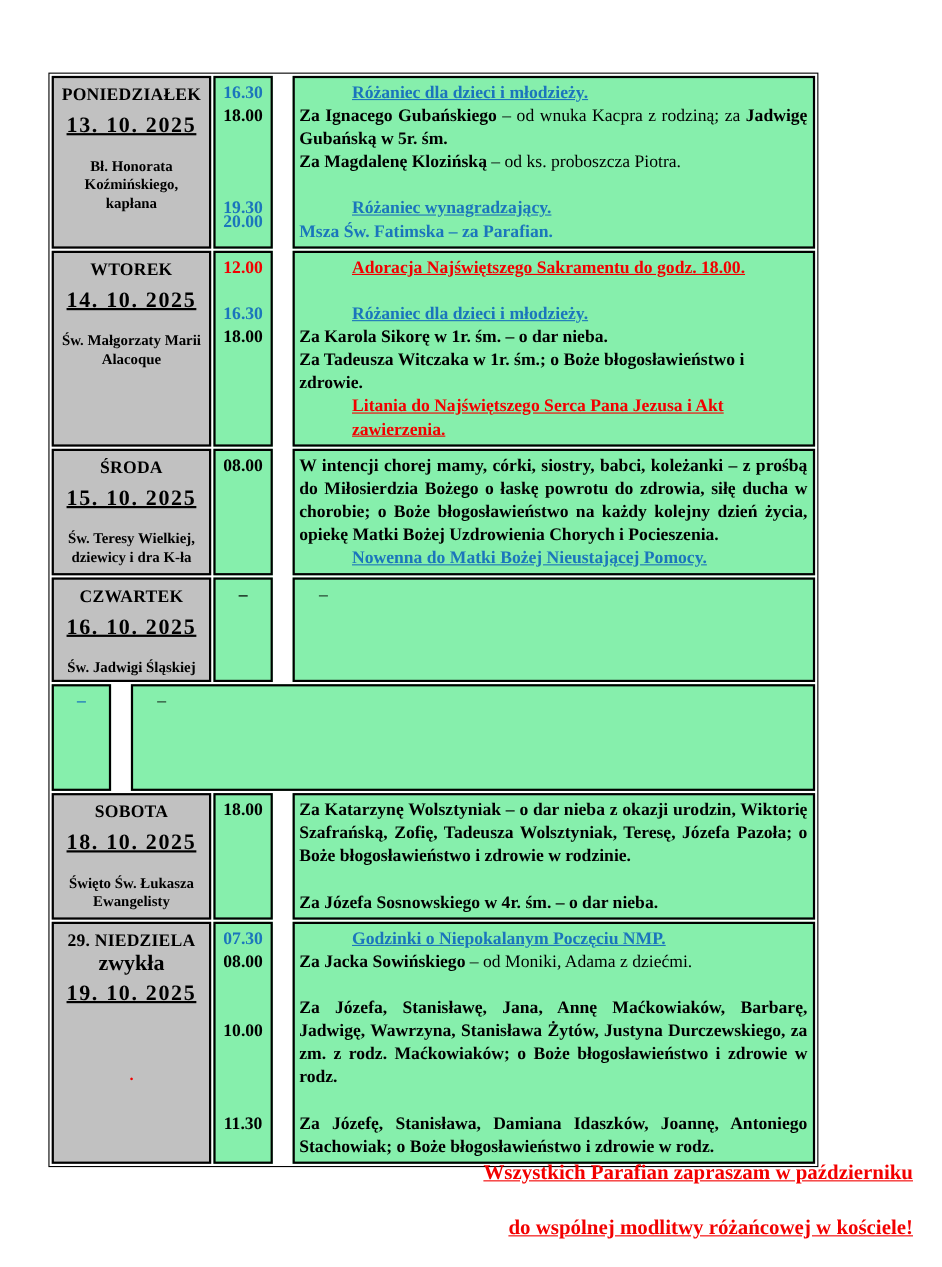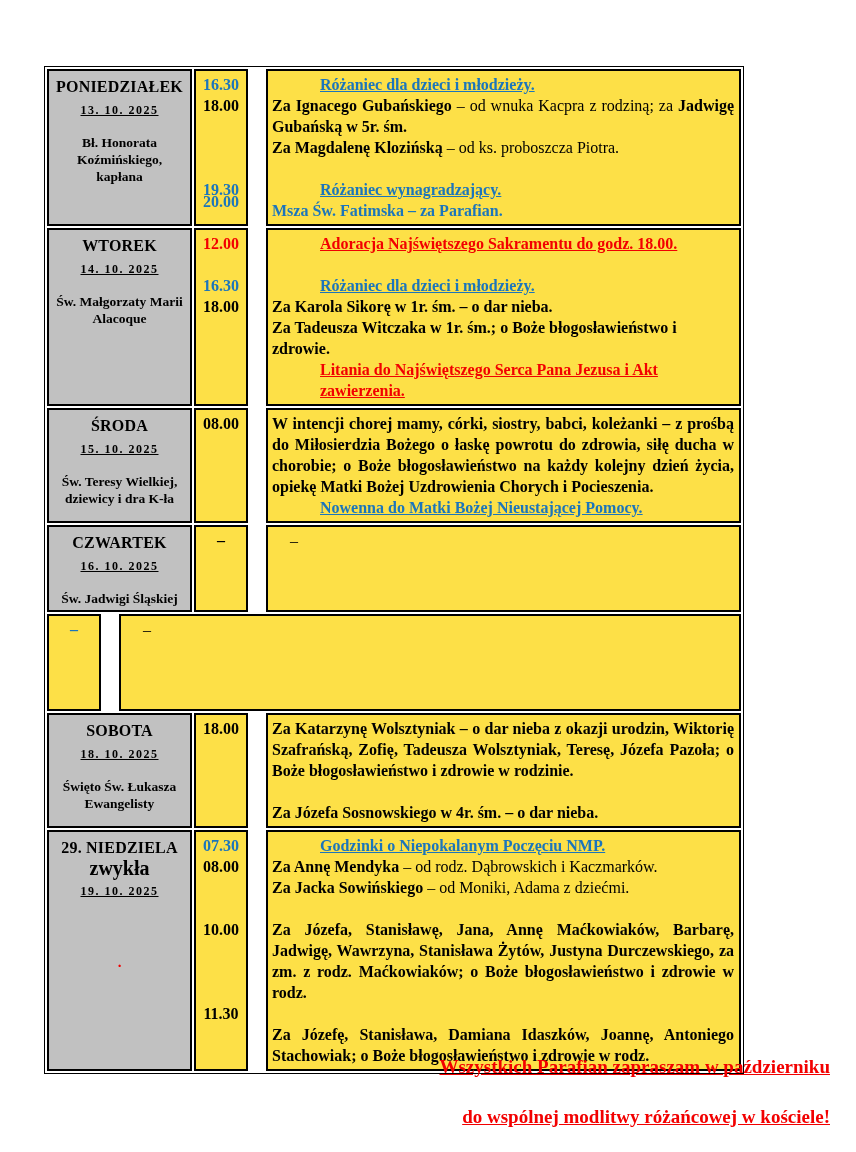--- a/index.html
+++ b/index.html
@@ -7,28 +7,28 @@
   body {
     width:856px; height:1152px; position:relative; overflow:hidden;
     font-family:"Liberation Serif", serif; color:#000;
   }
   .sched-table {
     position:absolute; left:44px; top:66px; width:700px;
     display:flex; flex-direction:column; gap:2px;
     border:1px solid #000; padding:2px; background:#fff;
   }
   .row { display:flex; gap:2px; }
-  .cell { border:2px solid #000; background:#fde047; }
+  .cell { border:2px solid #000; background:#86efac; }
   .day {
     width:145px; flex:none; background:#c1c1c1;
     text-align:center; padding:6px 3px 3px 3px;
   }
   .day-title { font-weight:bold; font-size:16px; letter-spacing:.2px; line-height:20px; }
   .day-subtitle { font-weight:bold; font-size:20px; line-height:20px; }
-  .day-date { font-weight:bold; font-size:12px; text-decoration:underline; margin-top:6px; letter-spacing:1.5px; }
+  .day-date { font-weight:bold; font-size:20px; text-decoration:underline; margin-top:6px; letter-spacing:1.5px; }
   .day-feast { font-weight:bold; font-size:13.5px; line-height:17px; margin-top:16px; white-space:pre-line; }
   .day-marker { color:#f20000; font-weight:bold; font-size:15px; margin-top:58px; line-height:10px; }
   .timecol { width:54px; flex:none; position:relative; }
   .time-label {
     position:absolute; left:0; right:0; text-align:center;
     font-weight:bold; font-size:16px; line-height:21px;
   }
   .content { flex:1; padding:3px 5px 3px 4px; font-size:16px; line-height:21px;margin-left:16px; }
   .entry { min-height:21px; }
   .heading { font-weight:bold; text-decoration:underline; padding-left:48px; }
@@ -157,21 +157,20 @@
         <div class="day-marker">.</div>
       </div>
       <div class="cell timecol">
         <div class="time-label" style="top: 3px; color: rgb(27, 117, 188);">07.30</div>
         <div class="time-label" style="top: 24px; color: rgb(0, 0, 0);">08.00</div>
         <div class="time-label" style="top: 87px; color: rgb(0, 0, 0);">10.00</div>
         <div class="time-label" style="top: 171px; color: rgb(0, 0, 0);">11.30</div>
       </div>
       <div class="cell content">
         <div class="entry heading" style="min-height: 21px; color: rgb(27, 117, 188);">Godzinki o Niepokalanym Poczęciu NMP.</div>
-        <div class="entry" style="min-height: 21px;"><b>Za Annę Mendyka</b><span> – od rodz. Dąbrowskich i Kaczmarków.</span></div>
         <div class="entry" style="min-height: 21px;"><b>Za Jacka Sowińskiego</b><span> – od Moniki, Adama z dziećmi.</span></div>
         <div class="entry" style="min-height: 21px;"></div>
         <div class="entry justify" style="min-height: 63px;"><b>Za Józefa, Stanisławę, Jana, Annę Maćkowiaków, Barbarę, Jadwigę, Wawrzyna, Stanisława Żytów, Justyna Durczewskiego, za zm. z rodz. Maćkowiaków; o Boże błogosławieństwo i zdrowie w rodz.</b></div>
         <div class="entry" style="min-height: 21px;"></div>
         <div class="entry justify" style="min-height: 42px;"><b>Za Józefę, Stanisława, Damiana Idaszków, Joannę, Antoniego Stachowiak; o Boże błogosławieństwo i zdrowie w rodz.</b></div>
       </div>
     </div>
   </div>
 
 <div class="footer">

